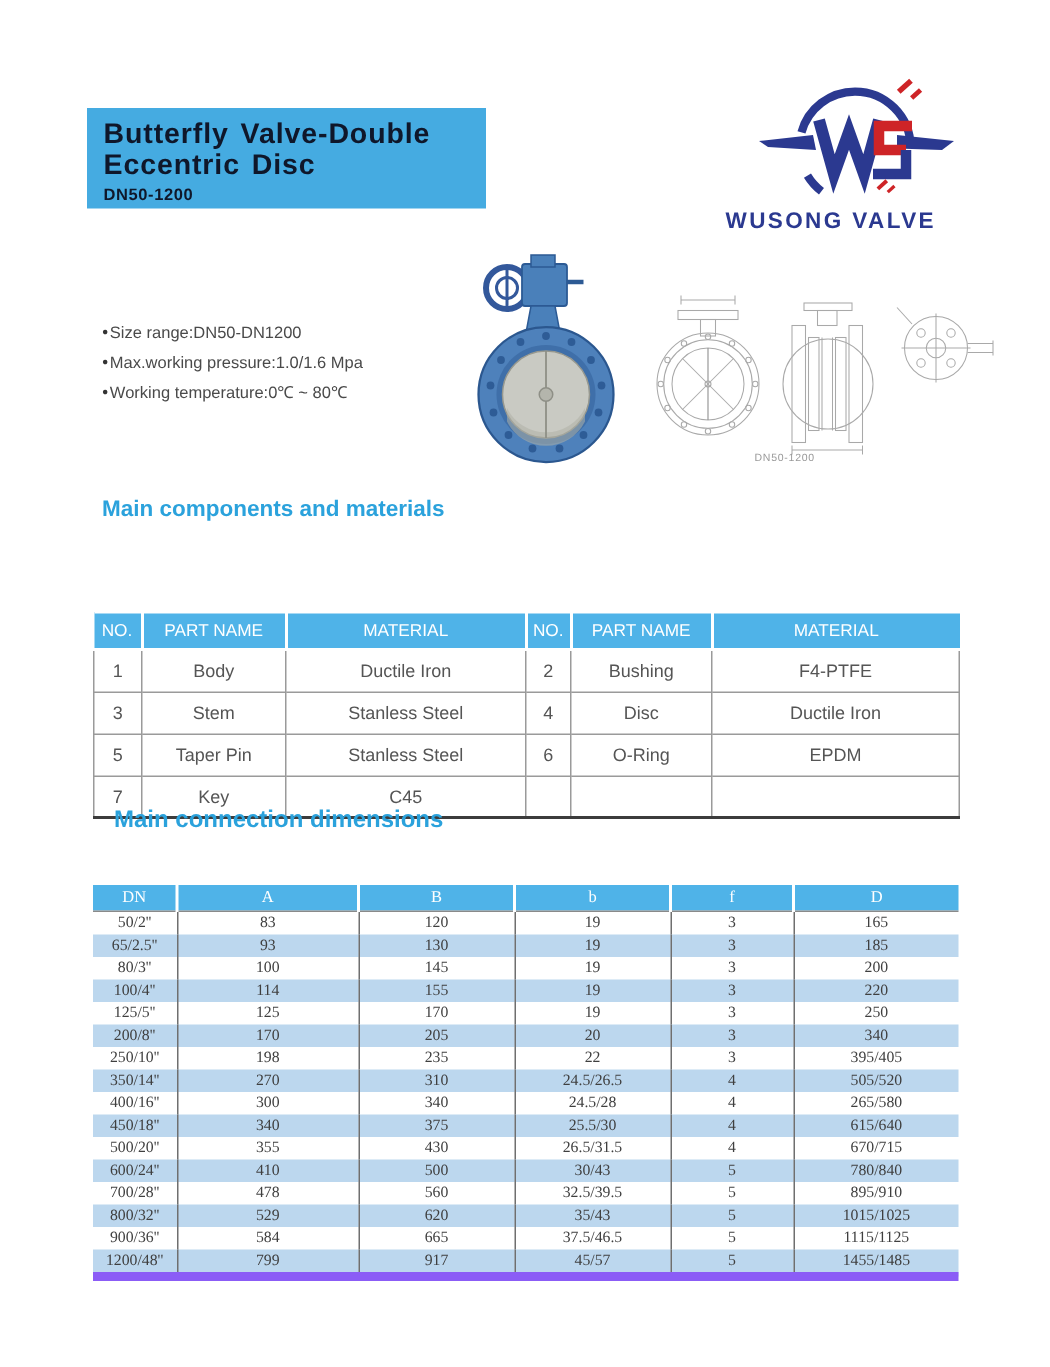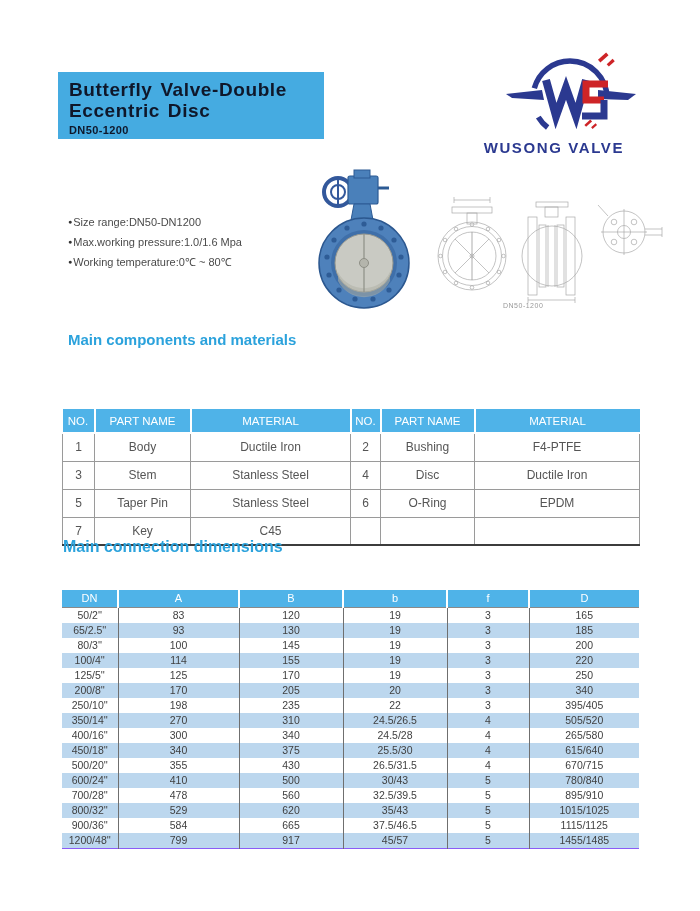--- a/index.html
+++ b/index.html
@@ -35,22 +35,22 @@
   .comp-table{ position:absolute; left:62px; top:383px; width:577px;
     border-top:2px solid #3c3c3c; border-bottom:2px solid #3c3c3c;margin-top:24px; }
   .comp-table th{ background:var(--table-header-blue,#4FB3E8); color:#fff; font-weight:normal;
     font-size:11.5px; height:25px; border:2px solid #fff; }
   .comp-table th:first-child{ border-left:none; } .comp-table th:last-child{ border-right:none; }
   .comp-table td{ font-size:12px; color:#555; text-align:center; height:28px;
     border:1px solid #9a9a9a; }
   .comp-table tr td:first-child{ border-left:1px solid #9a9a9a; }
 
   
-  .dims-heading{ position:absolute; left:63px; top:538px; font-size:16px; }
-  .dims-table{ position:absolute; left:62px; top:590px; width:577px; border-bottom:1px solid #8b5cf6; }
+  .dims-heading{ position:absolute; left:76px; top:538px; font-size:16px; }
+  .dims-table{ position:absolute; left:62px; top:590px; width:577px; border-bottom:6px solid #8b5cf6;font-family:Liberation Serif, serif; }
   .dims-table th{ background:var(--table-header-blue,#4FB3E8); color:#fff; font-weight:normal;
     font-size:11px; height:17px; border-bottom:1px solid #8a8a8a; }
   .dims-table th + th{ border-left:2px solid #fff; }
   .dims-table td{ font-size:10.5px; color:#3f3f3f; text-align:center; height:15px; line-height:15px; }
   .dims-table td + td{ border-left:1px solid #6f6f6f; }
   .dims-table tbody tr:nth-child(even){ background:var(--stripe-blue,#BCD7EE); }
 </style>
 </head>
 <body>
 

